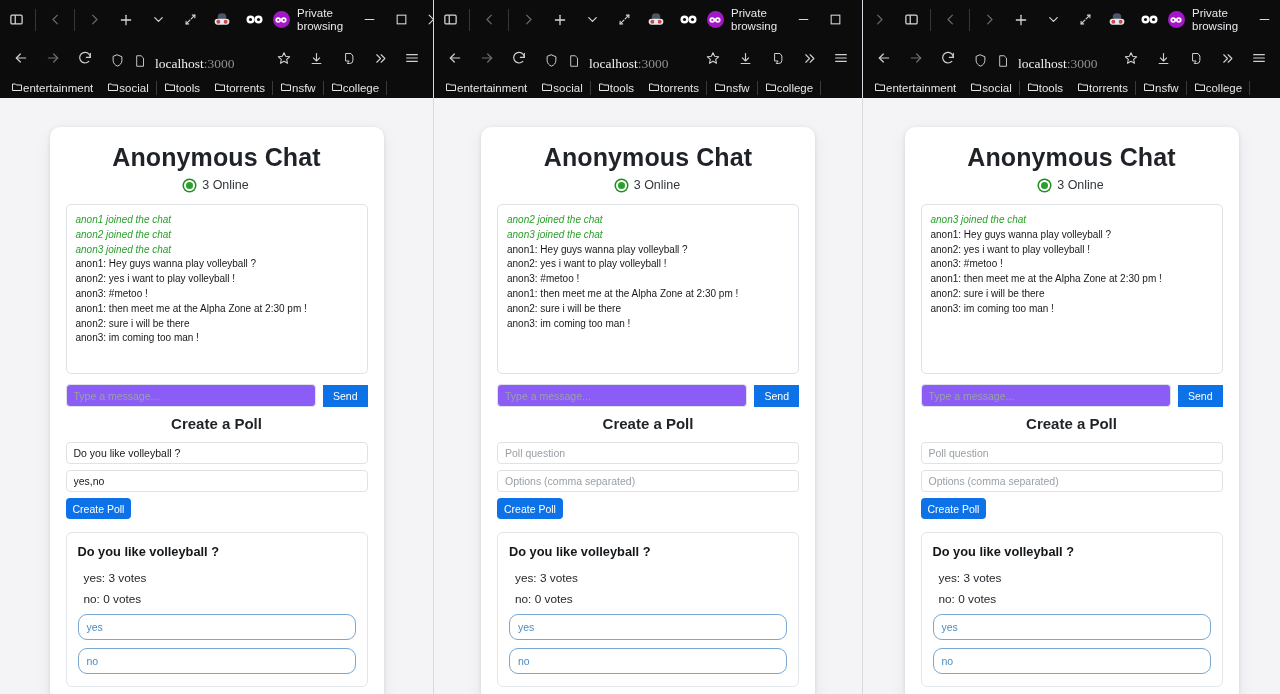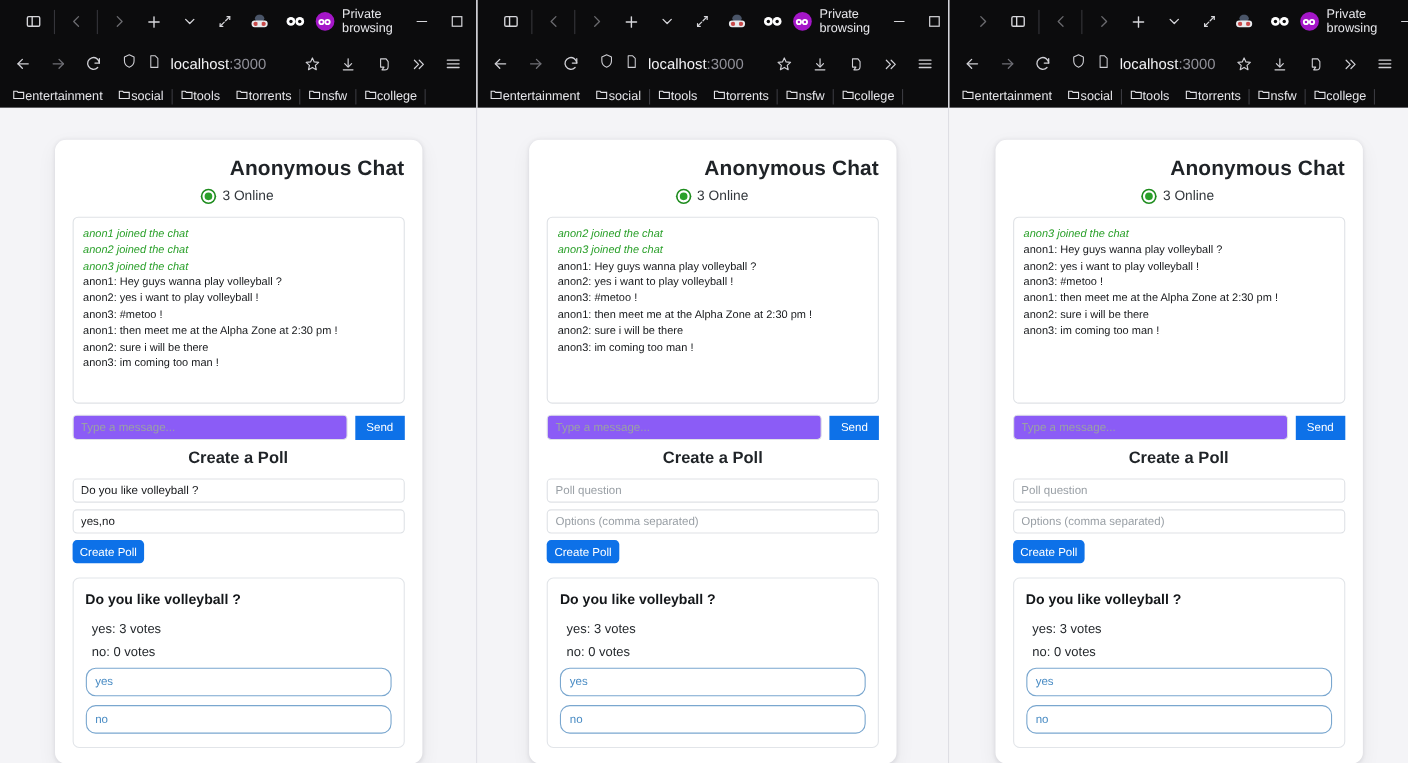--- a/index.html
+++ b/index.html
@@ -22,21 +22,21 @@
   .w1 { width: 434px; }
   .w2 { width: 429px; }
   .w3 { width: 417px; }
 
   
   .chrome { background: #0c0c0d; color: #cfcfd4; width: 100%; }
 
   .titlebar {
     height: 39px;
     display: flex; align-items: center;
-    padding: 0 14px;
+    padding: 0 0;
     position: relative;
   }
   .tb-btn {
     width: 32px; height: 30px;
     display: flex; align-items: center; justify-content: center;
     color: #d7d7db; flex: 0 0 auto;
   }
   .tb-btn.dim { color: #6a6a6e; }
   .tb-sep {
     width: 1px; height: 22px; background: #35353a; margin: 0 3px; flex: 0 0 auto;
@@ -67,24 +67,25 @@
   }
   .nav-btn {
     width: 30px; height: 28px;
     display: flex; align-items: center; justify-content: center;
     color: #cfcfd4; flex: 0 0 auto;
   }
   .nav-btn.dim { color: #6f6f75; }
   .urlbar {
     flex: 1 1 auto;
     height: 28px;
-    display: flex; align-items: center;
+    display: flex; align-items: flex-end;
     gap: 8px;
     padding-left: 8px;
     min-width: 0;
+    font-family: Liberation Serif, serif;
   }
   .url-text { font-size: 13.5px; white-space: nowrap; }
   .url-host { color: #f2f2f5; }
   .url-port { color: #8f8f97; }
   .url-right { display: flex; align-items: center; gap: 2px; flex: 0 0 auto; }
 
   .bookmarks {
     height: 21px;
     display: flex; align-items: center;
     padding: 0 4px;
@@ -116,22 +117,22 @@
     border-radius: 10px;
     box-shadow: 0 1px 4px rgba(20,20,40,.10), 0 6px 18px rgba(20,20,40,.06);
     padding: 16px 16px 14px 16px;
     align-self: flex-start;
   }
   .w1 .card { width: 334px; }
   .w2 .card { width: 334px; }
   .w3 .card { width: 334px; }
 
   .chat-title {
-    text-align: right;
-    font-size: 19px;
+    text-align: center;
+    font-size: 25px;
     font-weight: bold;
     color: #1f2327;
     letter-spacing: .1px;
     margin-bottom: 6px;
   }
   .online-row {
     display: flex; align-items: center; justify-content: center;
     gap: 7px; margin-bottom: 12px;
   }
   .dot {

